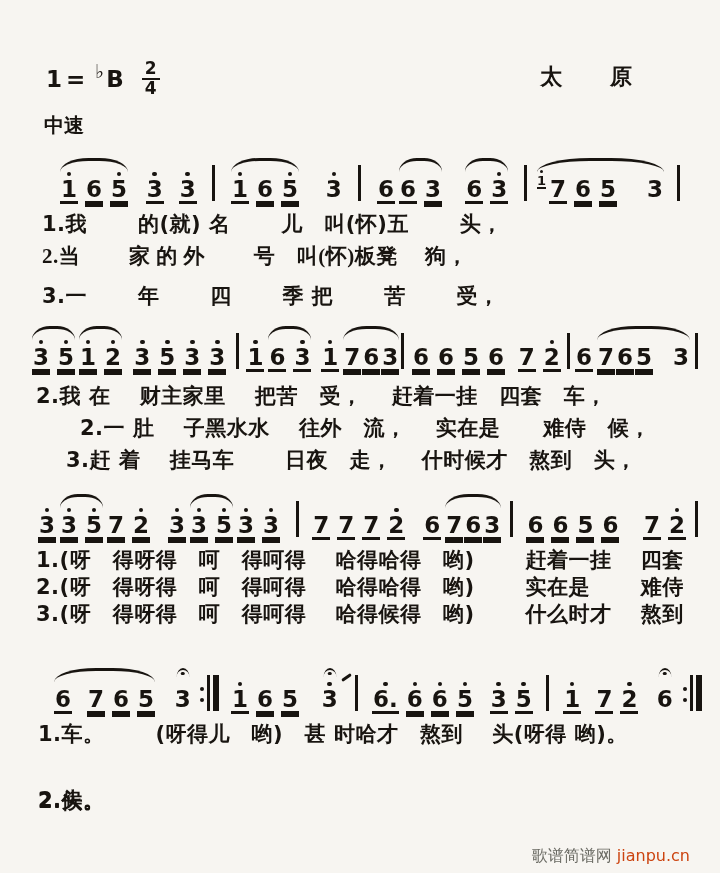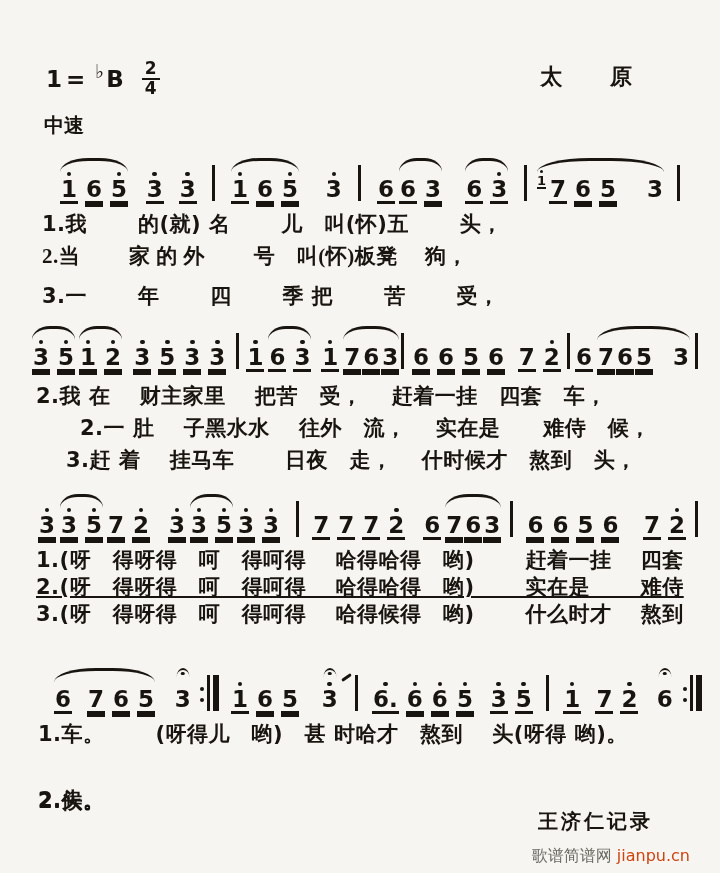--- a/index.html
+++ b/index.html
@@ -689,26 +689,25 @@
 
 
   <div id="lyrics-host">
       <div class="lyr" style="left: 42px; top: 210px;">1.我　　 的(就) 名　　 儿　叫(怀)五　　 头，</div>
       <div class="lyr" style="left: 42px; top: 242px; font-family: Liberation Serif, serif;">2.当　　 家 的 外　　 号　叫(怀)板凳　 狗，</div>
       <div class="lyr" style="left: 42px; top: 282px;">3.一　　 年　　 四　　 季 把　　 苦　　 受，</div>
       <div class="lyr" style="left: 36px; top: 382px;">2.我 在　 财主家里　 把苦　受，　 赶着一挂　四套　车，</div>
       <div class="lyr" style="left: 36px; top: 414px; margin-left: 44px;">2.一 肚　 子黑水水　 往外　流，　 实在是　　难侍　候，</div>
       <div class="lyr" style="left: 36px; top: 446px; margin-left: 30px;">3.赶 着　 挂马车　　 日夜　走，　 什时候才　熬到　头，</div>
       <div class="lyr" style="left: 36px; top: 546px;">1.(呀　得呀得　呵　得呵得　 哈得哈得　哟)　　 赶着一挂　 四套</div>
-      <div class="lyr" style="left: 36px; top: 573px; text-decoration: underline;">2.(呀　得呀得　呵　得呵得　 哈得哈得　哟)　　 实在是　　 难侍</div>
+      <div class="lyr" style="left: 36px; top: 573px;">2.(呀　得呀得　呵　得呵得　 哈得哈得　哟)　　 实在是　　 难侍</div>
       <div class="lyr" style="left: 36px; top: 600px;">3.(呀　得呀得　呵　得呵得　 哈得候得　哟)　　 什么时才　 熬到</div>
       <div class="lyr" style="left: 38px; top: 720px;">1.车。　　 (呀得儿　哟)　甚 时哈才　熬到　 头(呀得 哟)。</div>
       <div class="lyr" style="left: 38px; top: 787px;">2.候。</div>
       <div class="lyr" style="left: 38px; top: 786px;">2.头。</div>
     </div>
 
-  <div class="credit">王济仁记录</div>
 
   <div class="watermark">
     <span>歌谱简谱网 </span><span class="wlink">jianpu.cn</span>
   </div>
 
 </div>
 
 </body></html>

